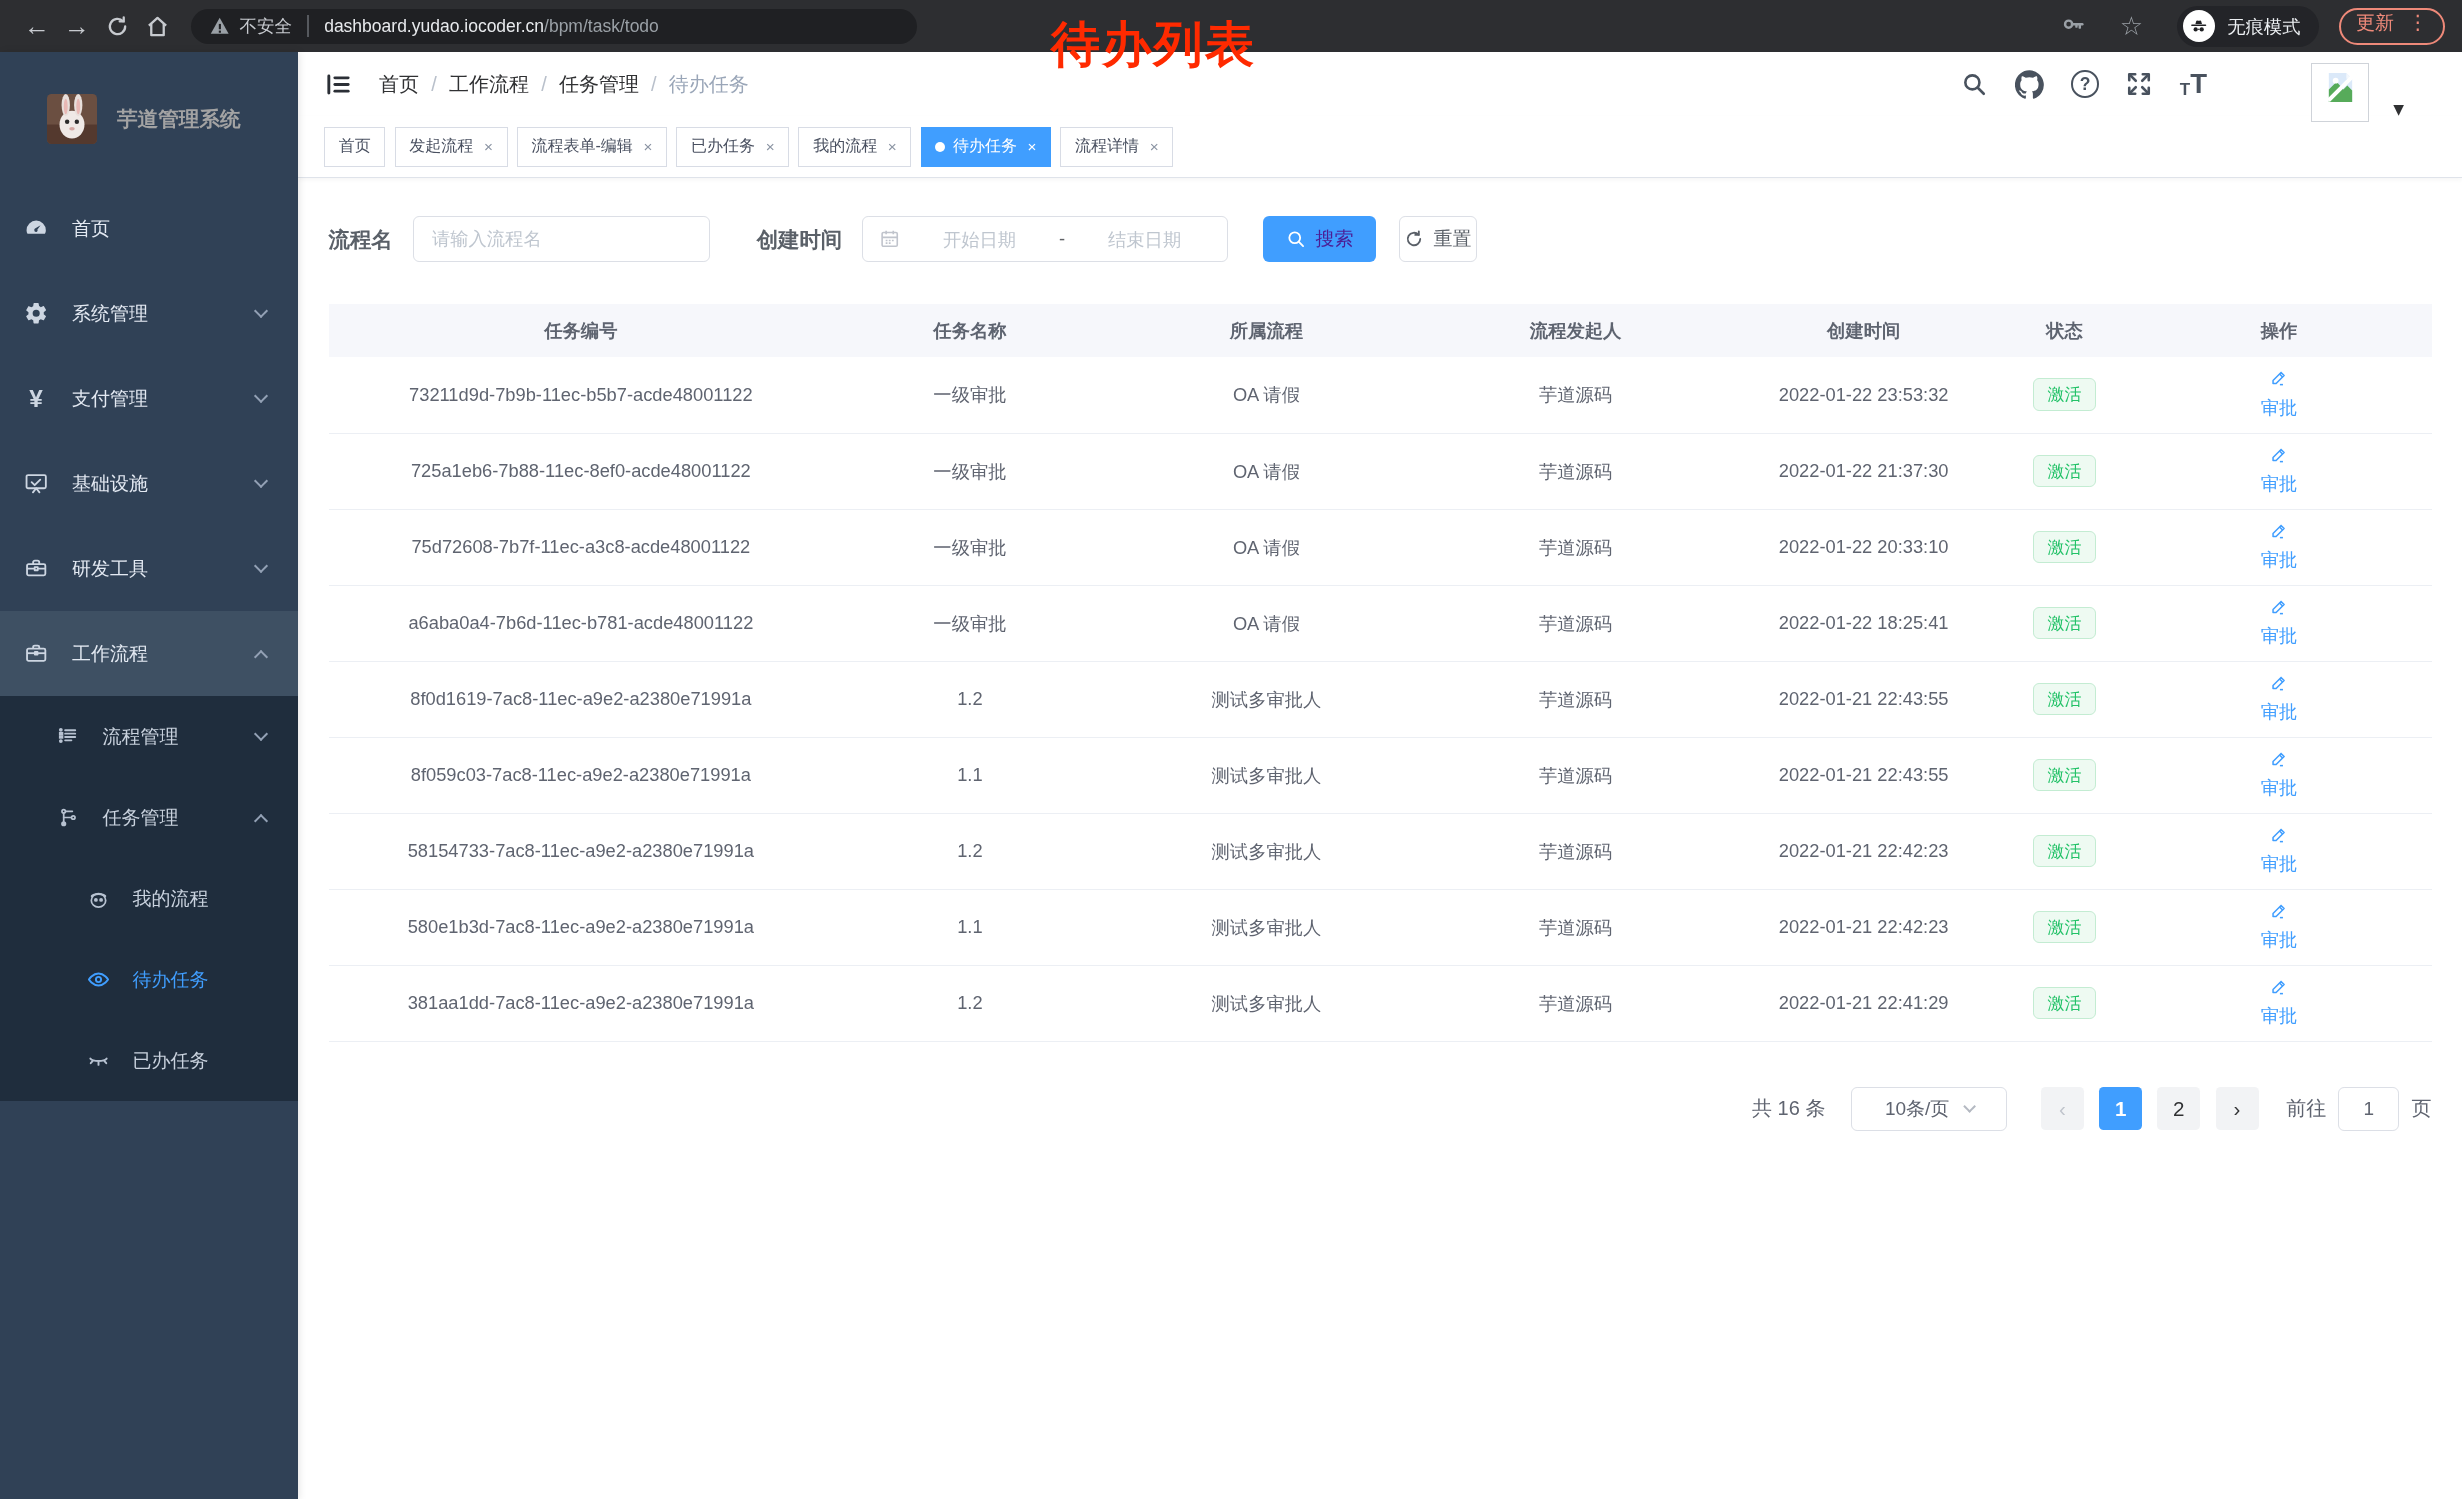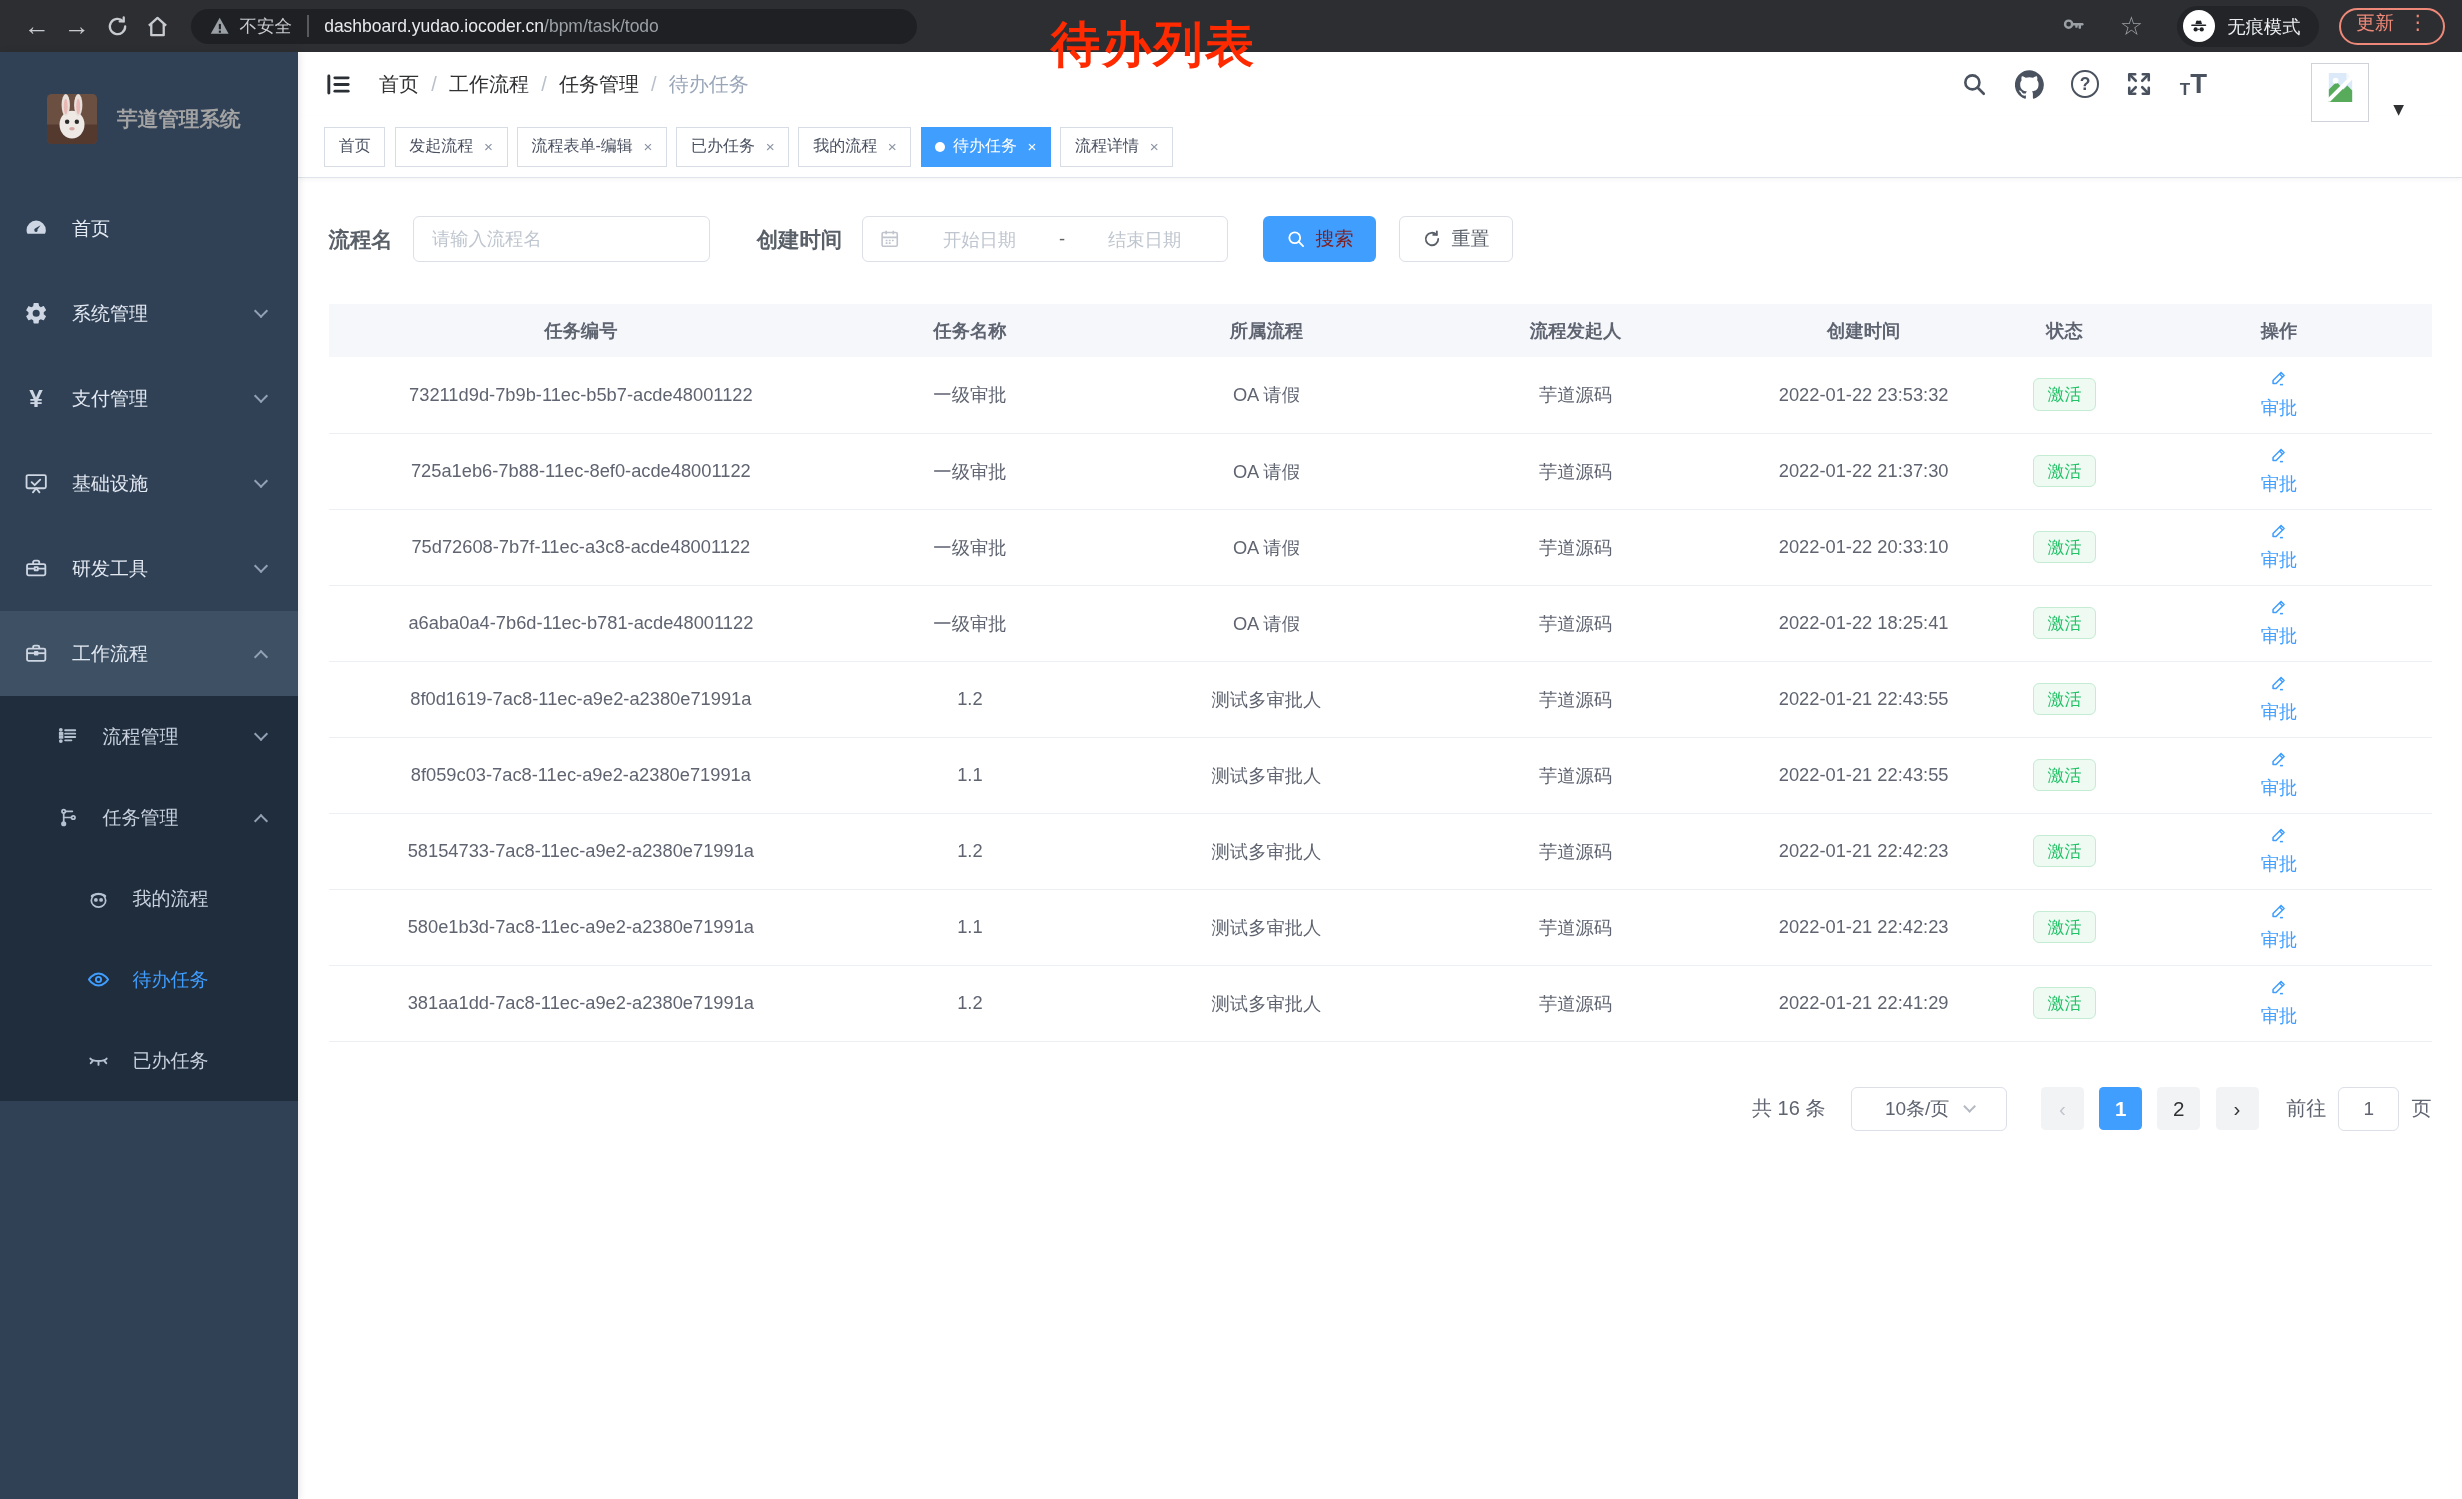--- a/index.html
+++ b/index.html
@@ -95,22 +95,22 @@
   .f-label { font-size:21.4px; font-weight:700; color:#5a6068; margin-right:20px; white-space:nowrap; }
   .inp { width:297px; height:46px; border:1.5px solid #dcdfe6; border-radius:6.1px; padding:0 18.3px;
          font-size:18.3px; color:#606266; outline:none; font-family:inherit; }
   .inp::placeholder { color:#bfc6cf; }
   .gap48 { width:47px; }
   .date-range { width:366px; height:46px; border:1.5px solid #dcdfe6; border-radius:6.1px; display:flex;
                 align-items:center; padding:0 15.3px; gap:12.2px; }
   .date-range .ph { color:#bfc6cf; font-size:18.3px; flex:1; text-align:center; }
   .date-range .rsep { color:#606266; font-size:18.3px; }
   .btn { height:46px; border-radius:6.1px; display:flex; align-items:center; font-size:19px; cursor:pointer; border:none; font-family:inherit; }
-  .btn-search { background:#409eff; color:#7f1d1d; padding:18px 23px; margin-left:35px; gap:9.2px; }
-  .btn-reset { background:#fff; color:#5a6068; border:1.5px solid #dcdfe6; padding:0 22px; margin-left:23px; gap:9.2px; }
+  .btn-search { background:#409eff; color:#4c1d95; padding:18px 23px; margin-left:35px; gap:9.2px; }
+  .btn-reset { background:#fff; color:#5a6068; border:1.5px solid #dcdfe6; padding:0 4px; margin-left:23px; gap:9.2px; }
 
   table { width:100%; border-collapse:collapse; table-layout:fixed; }
   thead tr { background:#f6f7fb; height:53px; }
   th { font-size:18.3px; font-weight:700; color:#5e6470; text-align:center; }
   td { height:76px; font-size:18.3px; color:#5f6470; text-align:center; border-bottom:1.5px solid #eceff4;
        overflow:hidden; white-space:nowrap; }
   .tag-success { display:inline-block; padding:6.9px 13.7px; font-size:17px; color:#23c268;
                  background:#eefaf2; border:1.5px solid #c3ecd2; border-radius:6.1px; line-height:1; }
   .act-link { color:#409eff; display:inline-flex; align-items:center; gap:7.6px; cursor:pointer; text-decoration:none;flex-direction:column; }
 

